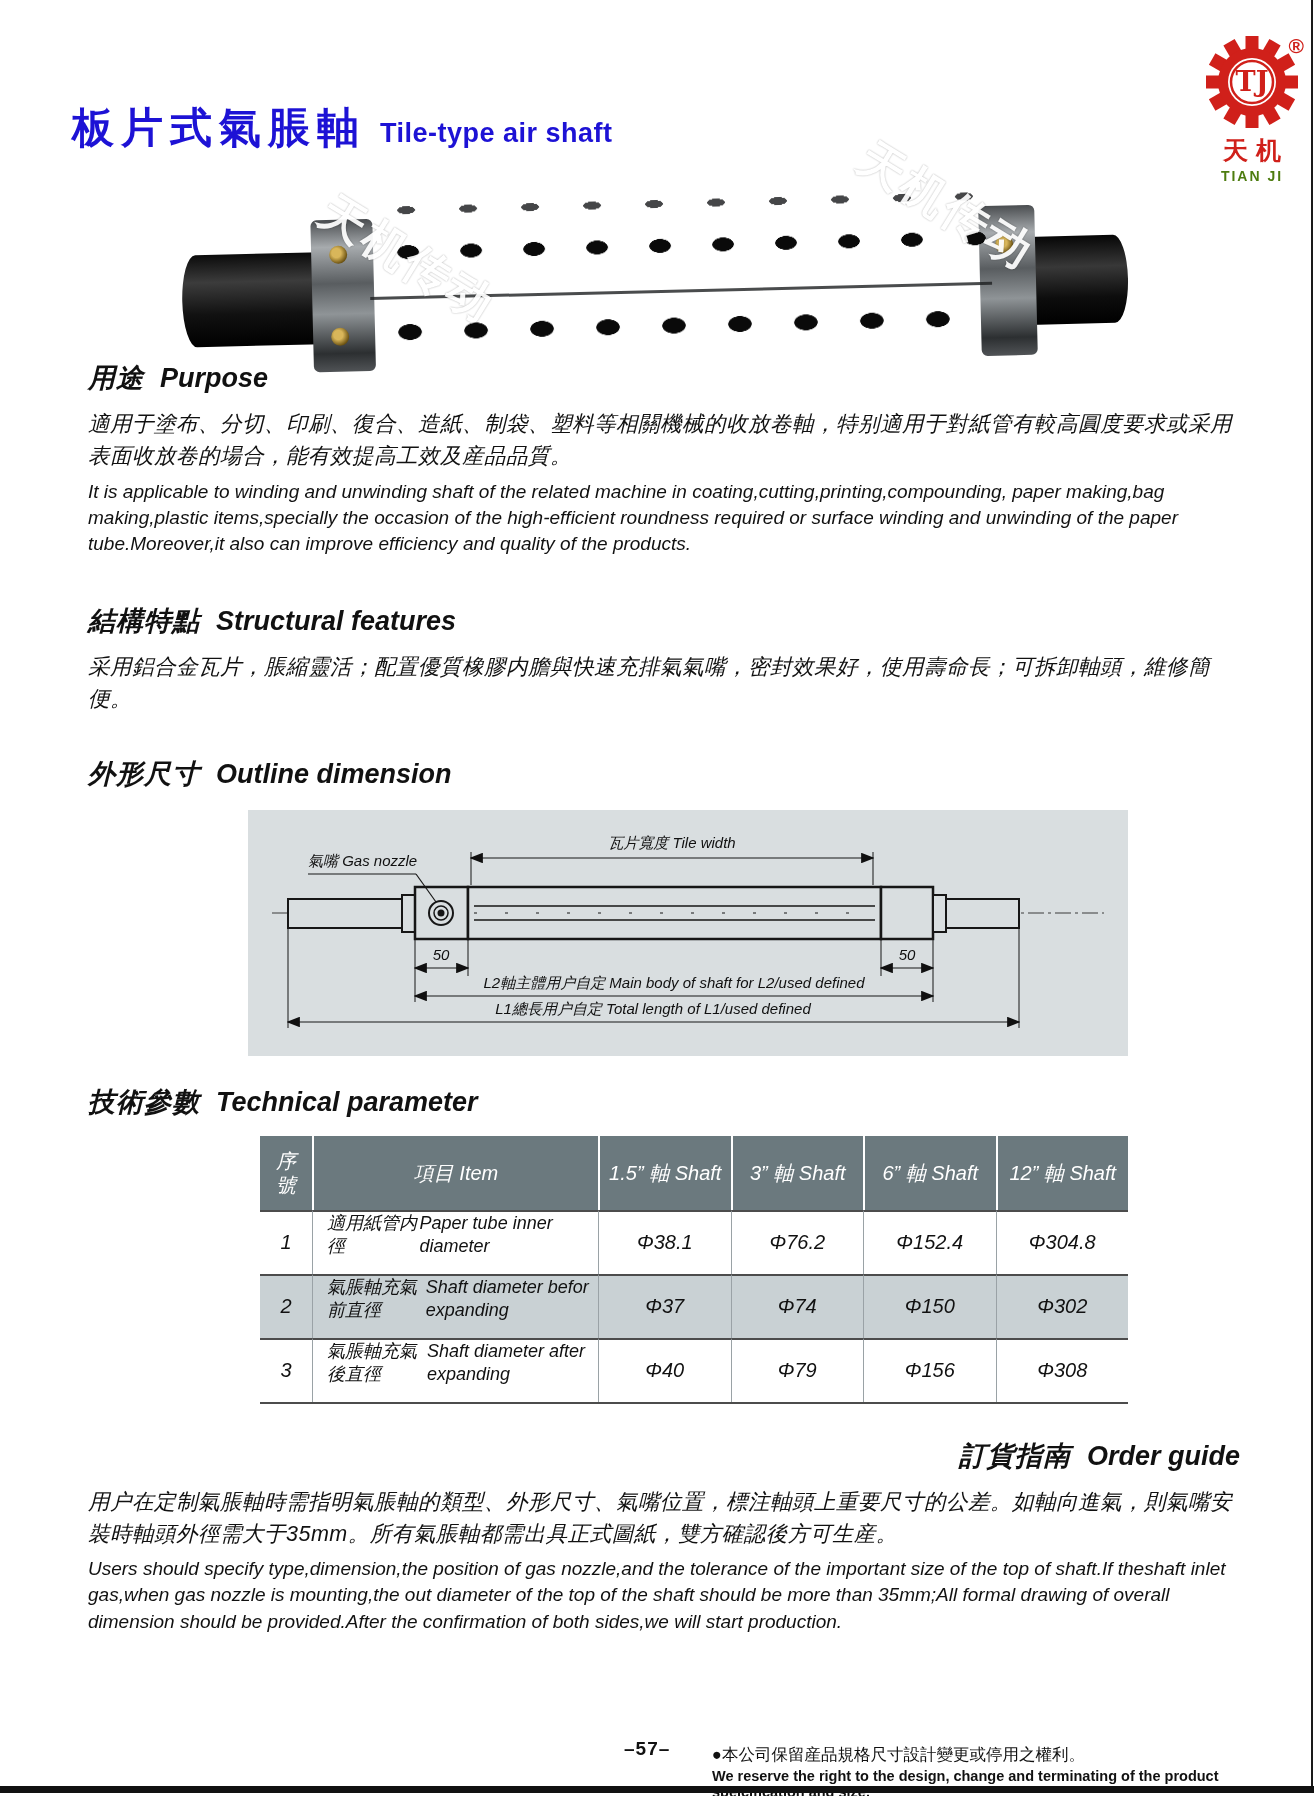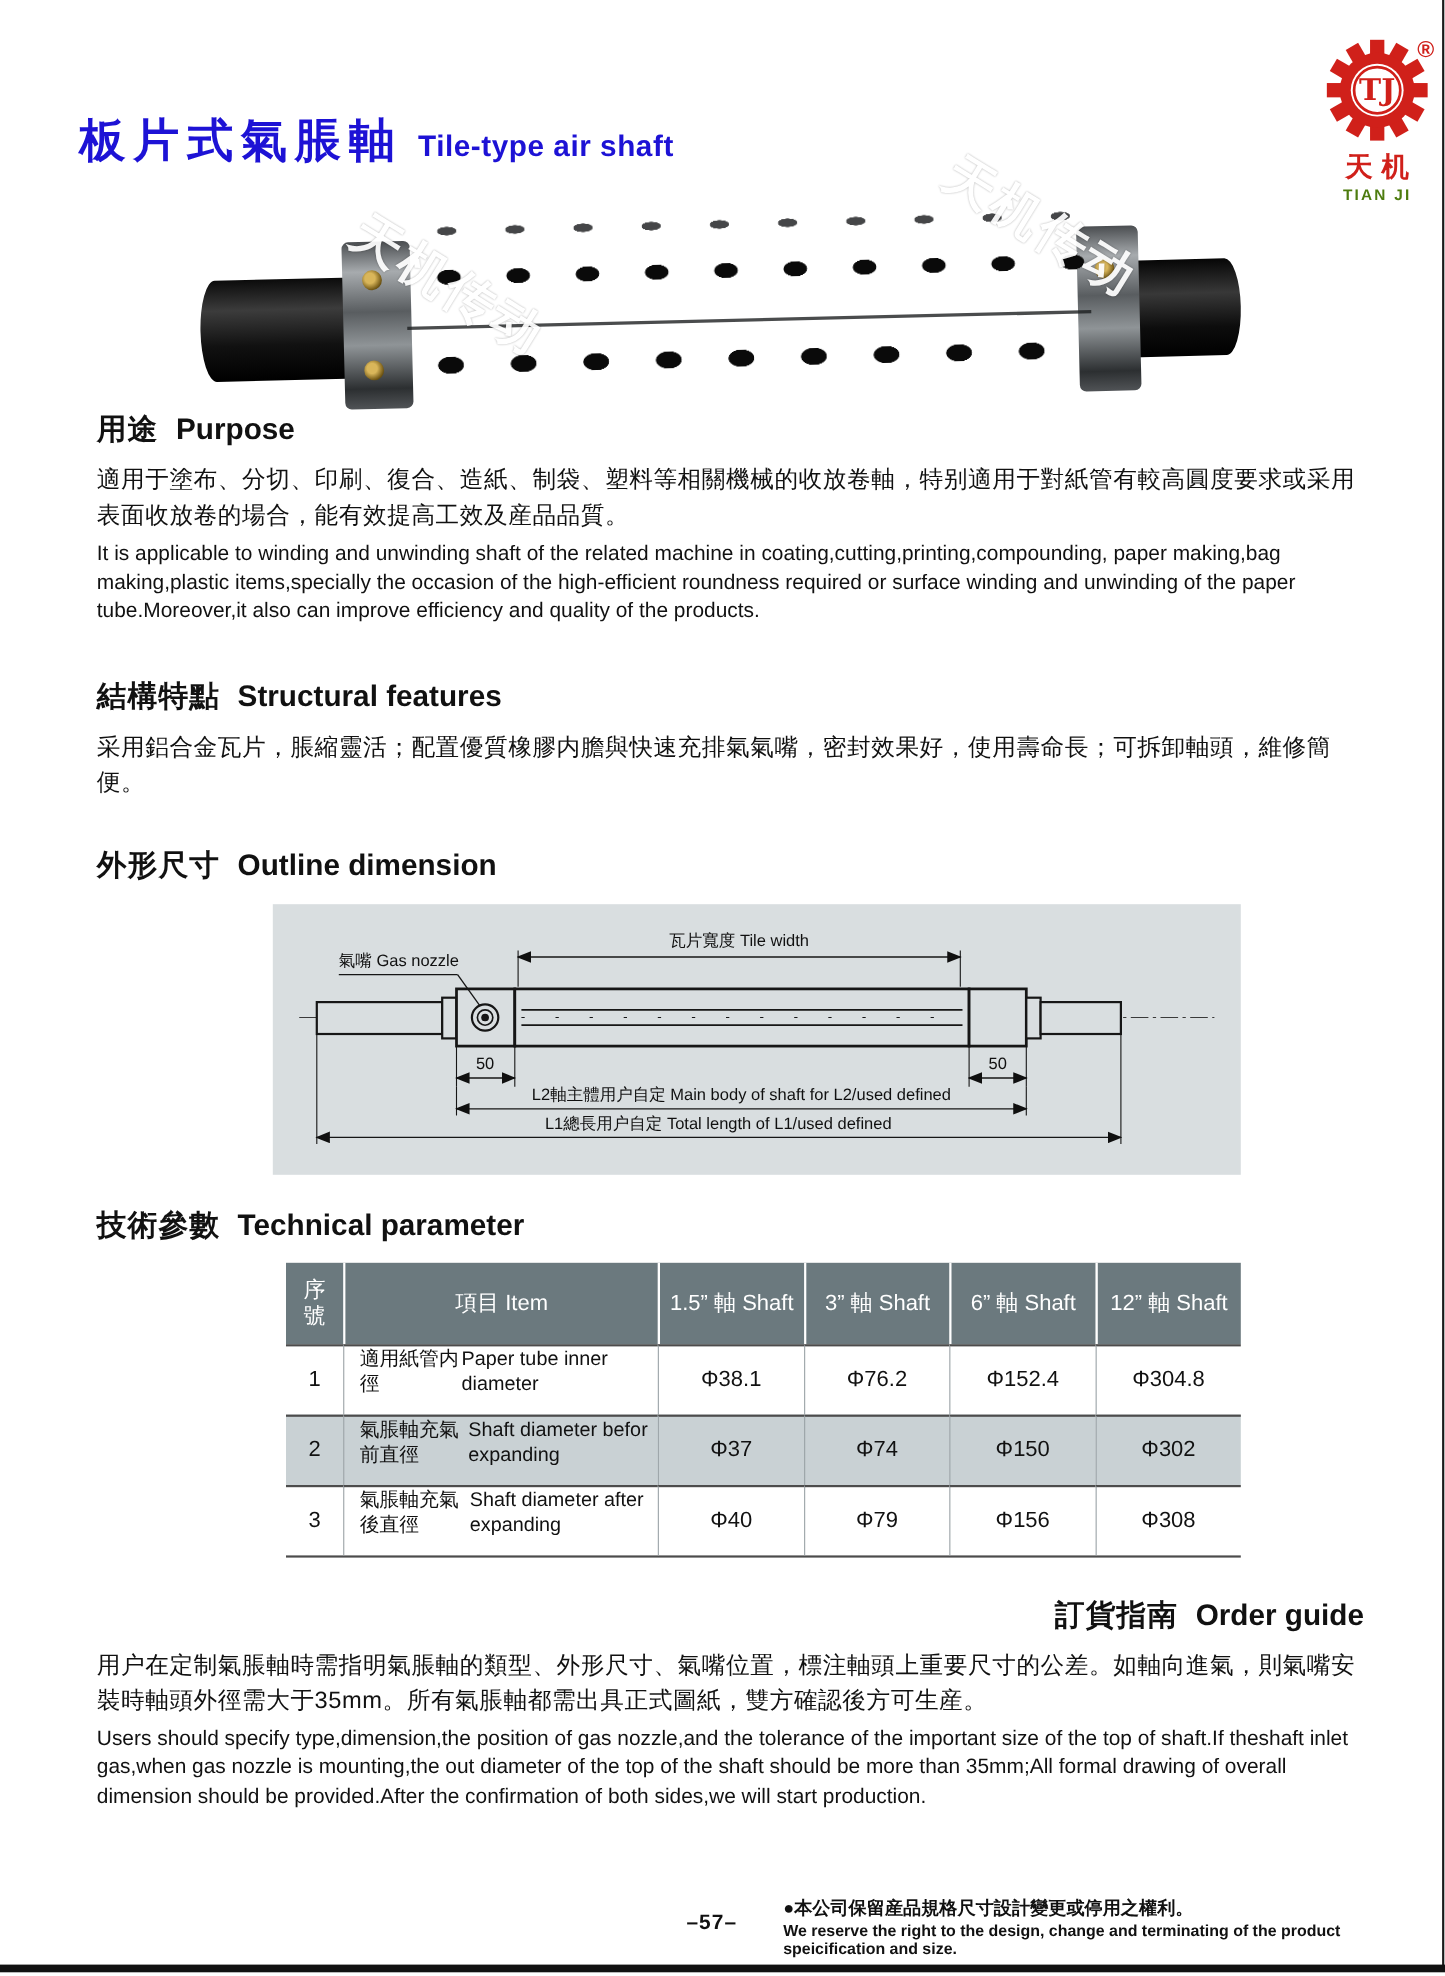--- a/index.html
+++ b/index.html
@@ -31,21 +31,21 @@
   .seam{position:absolute;left:188px;top:94px;width:622px;height:3px;background:#1d1f21;opacity:.8;}
   .holes{position:absolute;left:196px;width:610px;height:24px;background-repeat:repeat-x;}
   .holes.top{top:38px;background-image:radial-gradient(ellipse 11px 7px at 31px 12px,#0a0a0a 95%,rgba(0,0,0,0) 100%);background-size:63px 24px;}
   .holes.bot{top:118px;background-image:radial-gradient(ellipse 12px 8px at 31px 12px,#0a0a0a 95%,rgba(0,0,0,0) 100%);background-size:66px 24px;}
   .holes.rim{top:2px;height:12px;background-image:radial-gradient(ellipse 9px 4px at 30px 6px,#17181a 95%,rgba(0,0,0,0) 100%);background-size:62px 12px;opacity:.8;}
   .wm{position:absolute;color:#fff;font-weight:bold;font-size:46px;letter-spacing:3px;opacity:.93;transform:rotate(33deg);text-shadow:0 0 2px rgba(0,0,0,.35);white-space:nowrap;}
   .wm.one{left:128px;top:26px;}
   .wm.two{left:668px;top:-14px;}
 
   
-  .col{position:absolute;left:88px;top:372px;width:1152px;}
+  .col{position:absolute;left:88px;top:360px;width:1152px;font-style:italic;}
   .h2{font-size:27px;font-weight:bold;letter-spacing:1px;}
   .h2 .en{margin-left:16px;letter-spacing:0;}
   .p-zh{font-size:21.5px;line-height:1.5;margin-top:12px;letter-spacing:0.5px;}
   .p-en{font-size:19px;line-height:1.38;margin-top:6px;}
   .gap-lg{margin-top:46px;}
   .gap-md{margin-top:40px;}
 
   
   .drawing{margin-top:18px;margin-left:160px;width:880px;height:246px;background:#d9dee0;}
   .drawing svg{display:block;}
@@ -56,21 +56,21 @@
   .th{background:#6b797e;color:#fff;display:flex;align-items:center;justify-content:center;height:74px;font-size:20px;border-left:2px solid #fff;white-space:pre-line;text-align:center;line-height:1.2;}
   .th:first-child{border-left:none;}
   .td{display:flex;align-items:center;justify-content:center;height:62px;font-size:20px;border-top:2px solid #4c4c4c;border-left:1px solid #9aa2a6;}
   .td.first{border-left:none;}
   .td.item{flex-direction:row;align-items:flex-start;justify-content:center;padding-left:14px;font-size:18px;line-height:1.3;}
   .row-shaded{background:#c9d1d4;}
 
   
   .pagenum{position:absolute;left:624px;top:1738px;font-size:19px;font-weight:bold;letter-spacing:1px;}
   .foot-note{position:absolute;left:712px;top:1724px;width:560px;}
-  .foot-zh{font-size:16.5px;font-weight:bold;}
+  .foot-zh{font-size:16.5px;font-weight:normal;margin-top:20px;}
   .foot-en{font-size:14.5px;margin-top:2px;font-weight:bold;}
 </style>
 </head>
 <body>
 
 <div class="page">
 
   <div class="title-row">
     <span class="title-zh">板片式氣脹軸</span><span class="title-en">Tile-type air shaft</span>
   </div>

